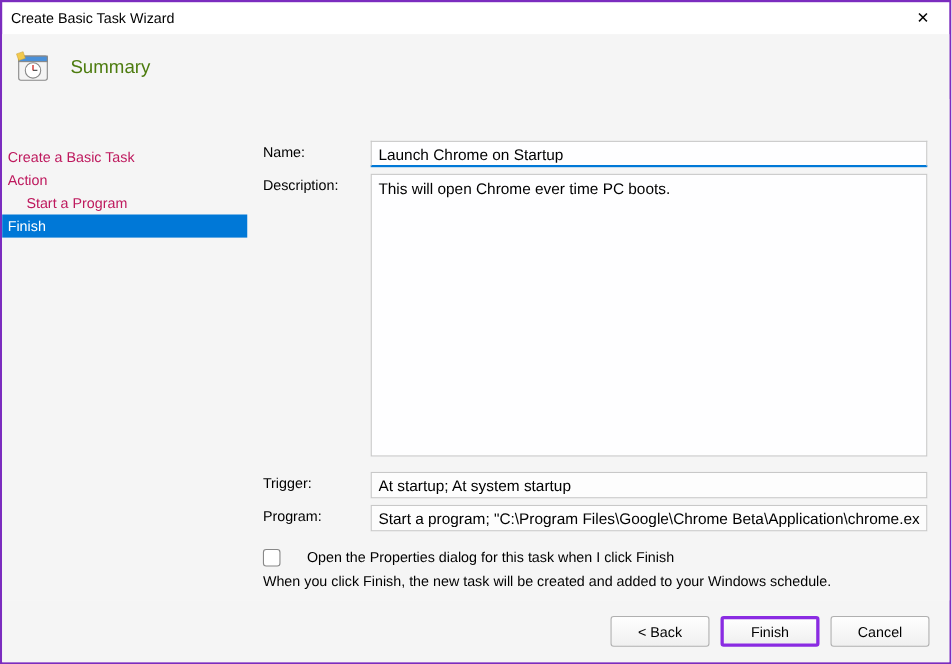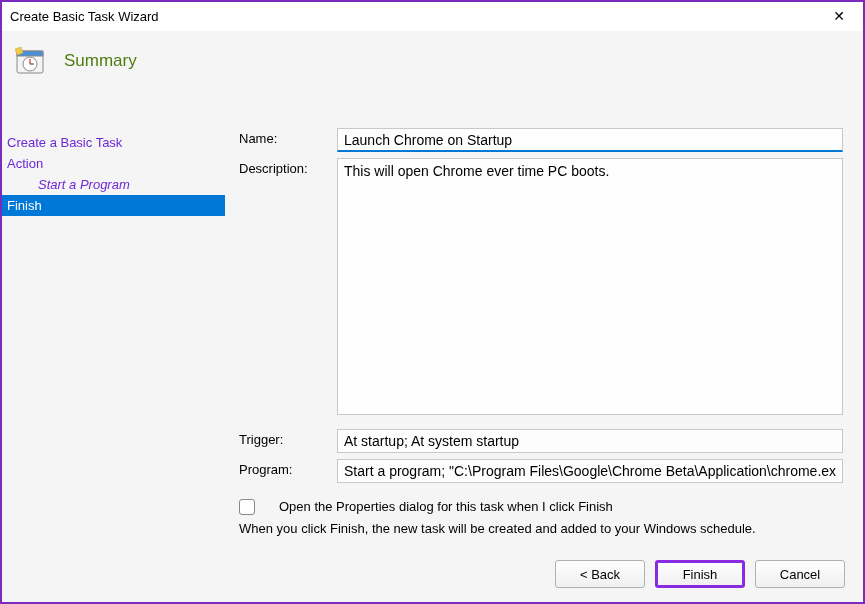--- a/index.html
+++ b/index.html
@@ -65,27 +65,26 @@
       display: flex;
       background: #f5f5f5;
     }
     .sidebar {
       width: 223px;
       padding-top: 42px;
       background: #f5f5f5;
     }
     .side-item {
       padding: 3px 5px;
-      color: #6d28d9;
+      color: #be185d;
       font-size: 13px;
       cursor: default;
     }
     .side-item.indent {
-      padding-left: 36px;
-      font-style: italic;
+      padding-left: 22px;
     }
     .side-item.selected {
       background: #0078d7;
       color: #fff;
     }
     .content {
       flex: 1;
       padding: 38px 20px 10px 14px;
       background: #f5f5f5;
       display: flex;

